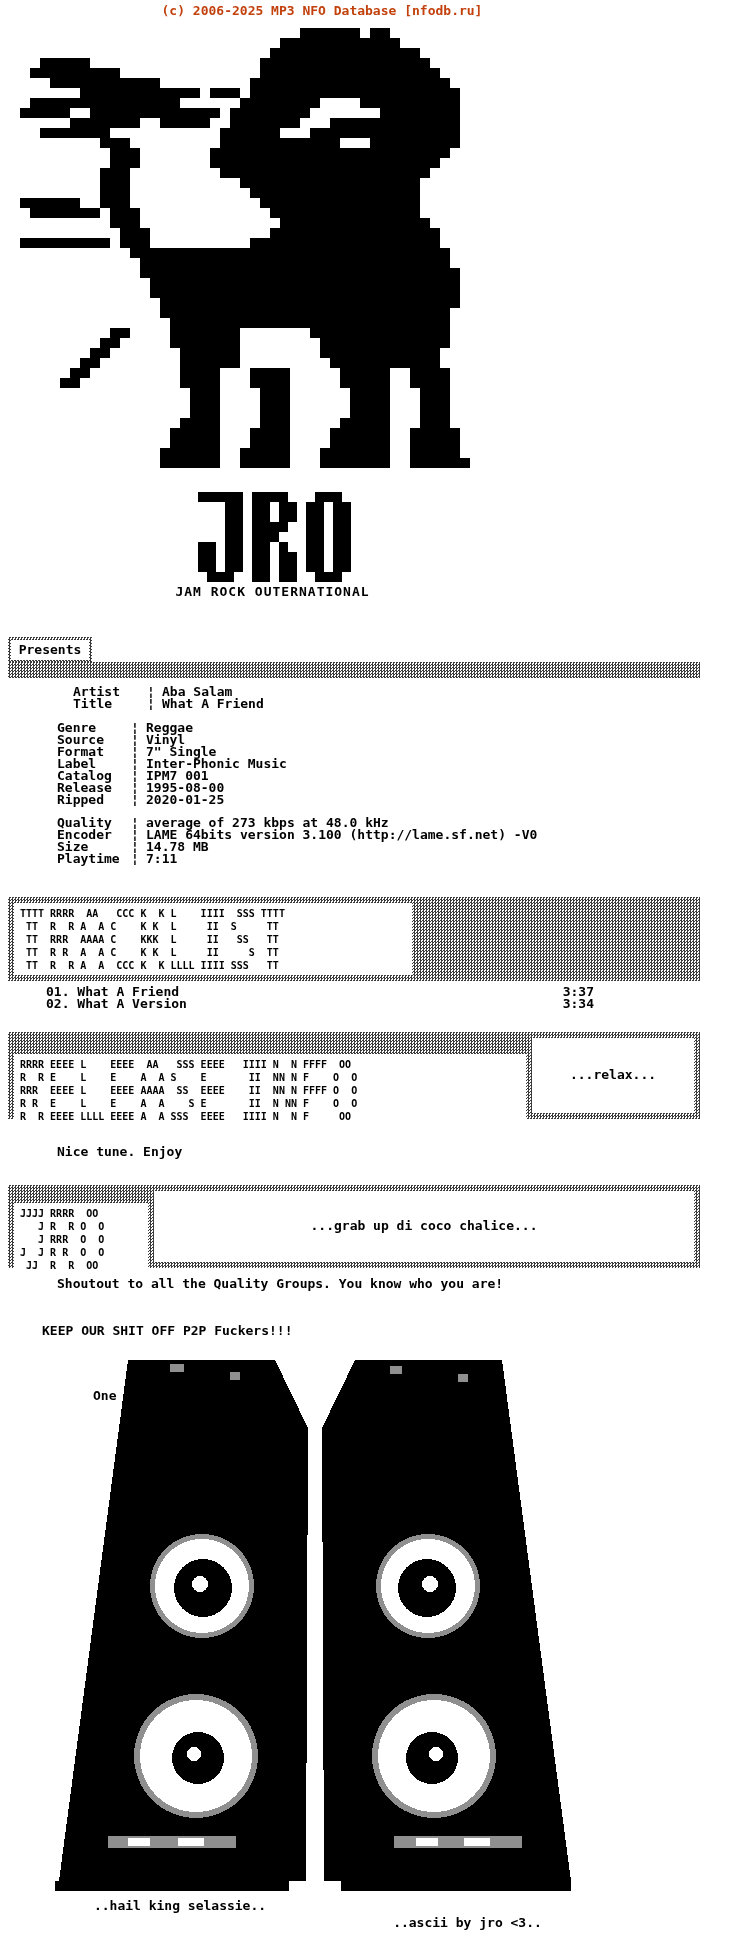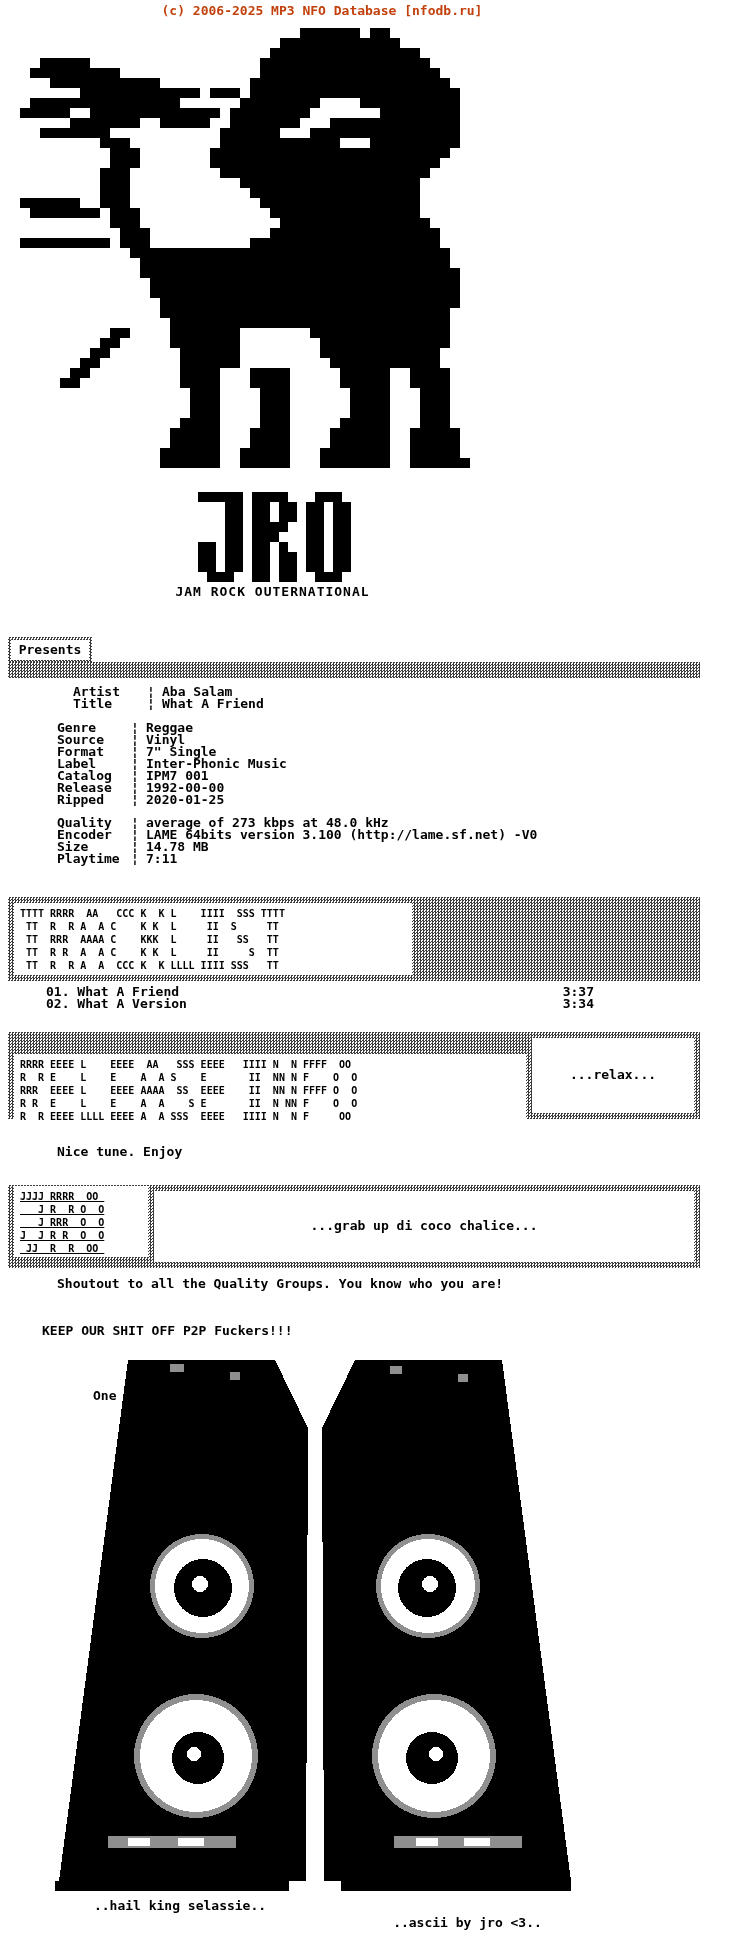--- a/index.html
+++ b/index.html
@@ -238,21 +238,21 @@
       <span class="meta-value">Inter-Phonic Music</span>
     </div>
     <div class="meta-row">
       <span class="meta-label">Catalog</span>
       <span class="meta-sep">¦</span>
       <span class="meta-value">IPM7 001</span>
     </div>
     <div class="meta-row">
       <span class="meta-label">Release</span>
       <span class="meta-sep">¦</span>
-      <span class="meta-value">1992-00-00</span>
+      <span class="meta-value">1995-08-00</span>
     </div>
     <div class="meta-row">
       <span class="meta-label">Ripped</span>
       <span class="meta-sep">¦</span>
       <span class="meta-value">2020-01-25</span>
     </div>
   </div>
 
   <div class="abs meta-block" style="left:57px;top:817px;">
     <div class="meta-row">
@@ -307,21 +307,21 @@
 R  R EEEE LLLL EEEE A  A SSS  EEEE   IIII N  N F     OO </pre>
     </div>
     <div class="whitebox tagline-box" style="left:524px;top:6px;width:162px;height:75px;">
       <span>...relax...</span>
     </div>
   </div>
 
   <div class="abs" style="left:57px;top:1146px;">Nice tune. Enjoy</div>
 
   <div class="abs dither" style="left:8px;top:1185px;width:692px;height:83px;">
-    <div class="whitebox" style="left:6px;top:1px;width:134px;height:71px;text-decoration:underline;">
+    <div class="whitebox" style="left:6px;top:18px;width:134px;height:71px;">
       <pre class="ascii">JJJJ RRRR  OO 
    J R  R O  O
    J RRR  O  O
 J  J R R  O  O
  JJ  R  R  OO </pre>
     </div>
     <div class="whitebox tagline-box" style="left:146px;top:6px;width:540px;height:71px;">
       <span>...grab up di coco chalice...</span>
     </div>
   </div>

